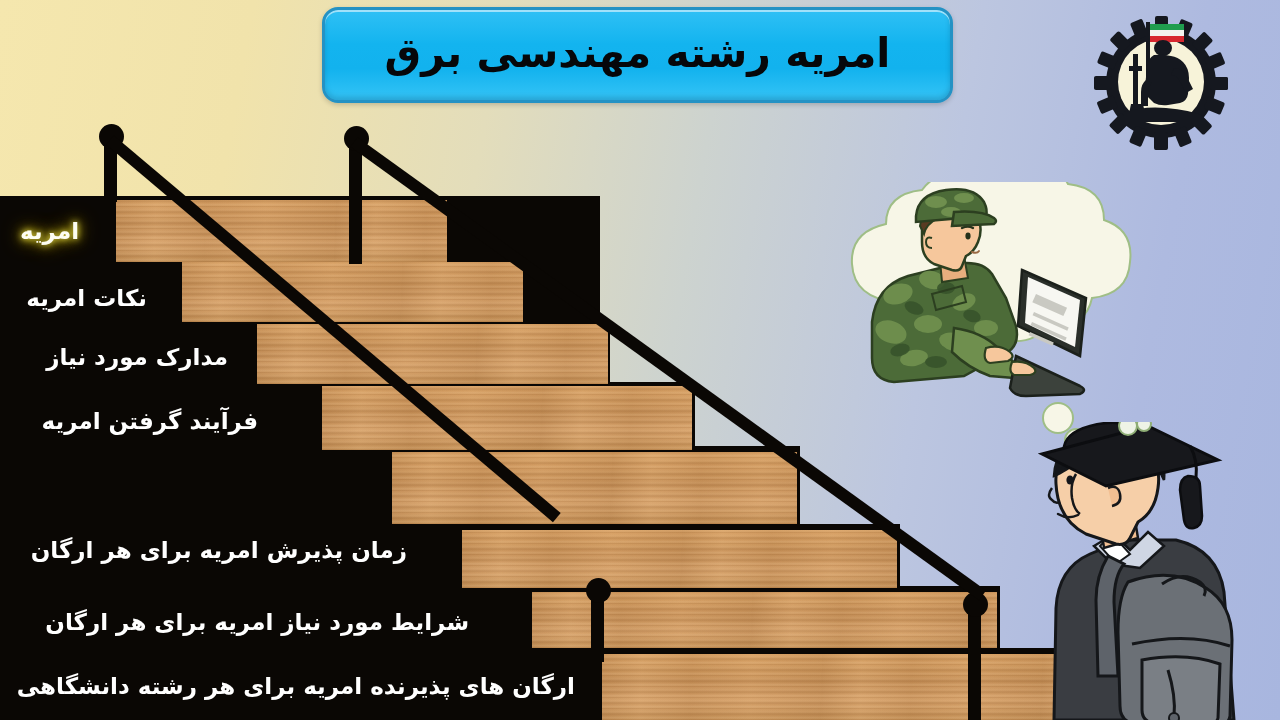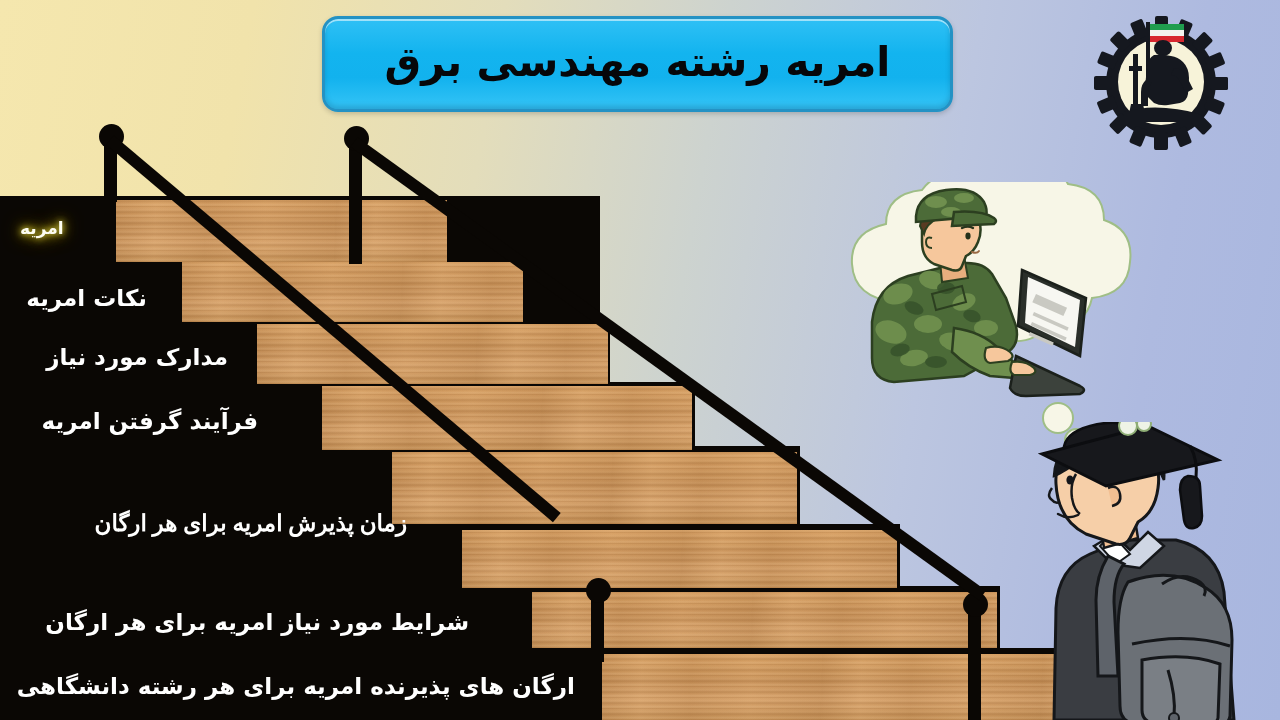--- a/index.html
+++ b/index.html
@@ -39,21 +39,21 @@
     box-shadow:inset 0 0 0 0 rgba(0,0,0,0);
   }
 
   
   .rail-post{position:absolute;background:#0a0704;}
   .rail-ball{position:absolute;background:#0a0704;border-radius:50%;}
   .rail-bar{position:absolute;background:#0a0704;transform-origin:0 50%;}
 
   
   .title-box{
-    position:absolute;left:322px;top:16px;width:625px;height:90px;
+    position:absolute;left:322px;top:7px;width:625px;height:90px;
     border-radius:16px;
     background:linear-gradient(180deg,#2fc0f5 0%,#13b4ef 38%,#12b2ee 65%,#35c4f6 100%);
     border:3px solid #2492c4;
     box-shadow:inset 0 2px 0 rgba(255,255,255,.55),
                inset 0 -3px 5px rgba(0,70,110,.25),
                0 2px 5px rgba(0,0,0,.18);
     display:flex;align-items:center;justify-content:center;text-align:center;
   }
   .title-text{
     font-size:41px;font-weight:bold;color:#06070a;
@@ -66,21 +66,21 @@
   .logo-text{
     position:absolute;left:1049px;top:133px;width:230px;text-align:center;
     font-family:"DejaVu Serif","Liberation Serif",serif;
     font-size:21px;font-weight:bold;color:#10131c;direction:ltr;
     letter-spacing:.2px;
   }
 
   
   .hl{
     position:absolute;left:20px;top:218px;
-    font-size:17px;font-weight:bold;color:#fdfdf2;
+    font-size:23px;font-weight:bold;color:#fdfdf2;
     text-shadow:0 0 6px #ece14a,0 0 12px #d8c617,0 0 20px #b79c00;
     white-space:nowrap;
   }
   .li{
     position:absolute;
     font-size:23px;font-weight:bold;color:#ffffff;
     white-space:nowrap;line-height:1;
     text-align:right;
   }
 
@@ -186,21 +186,21 @@
         <path d="M38 104 q20 -6 42 -4 q24 2 38 8 l0 6 l-80 0 z"></path>
       </g>
     </svg>
   </div>
 
   <div class="hl">امریه</div>
 
   <div class="li" style="right:1133px;top:287px;">نکات امریه</div>
   <div class="li" style="right:1022px;top:410px;">فرآیند گرفتن  امریه</div>
   <div class="li" style="right:1052px;top:346px;">مدارک مورد نیاز</div>
-  <div class="li" style="right:873px;top:512px;font-family:Liberation Serif, serif;">زمان پذیرش  امریه برای هر ارگان</div>
+  <div class="li" style="right:873px;top:539px;">زمان پذیرش  امریه برای هر ارگان</div>
   <div class="li" style="right:811px;top:611px;">شرایط  مورد  نیاز امریه برای  هر ارگان</div>
   <div class="li" style="right:705px;top:675px;text-align:center;">ارگان های پذیرنده امریه برای هر رشته دانشگاهی</div>
 
   <div class="illus" style="left:836px;top:182px;width:320px;height:280px;">
     <svg viewBox="0 0 320 280" width="320" height="280">
 
       <g>
         <path d="M60 120
                  q-42 -4 -44 -38 q-2 -32 34 -40
                  q0 -30 36 -34 q16 -22 48 -16

